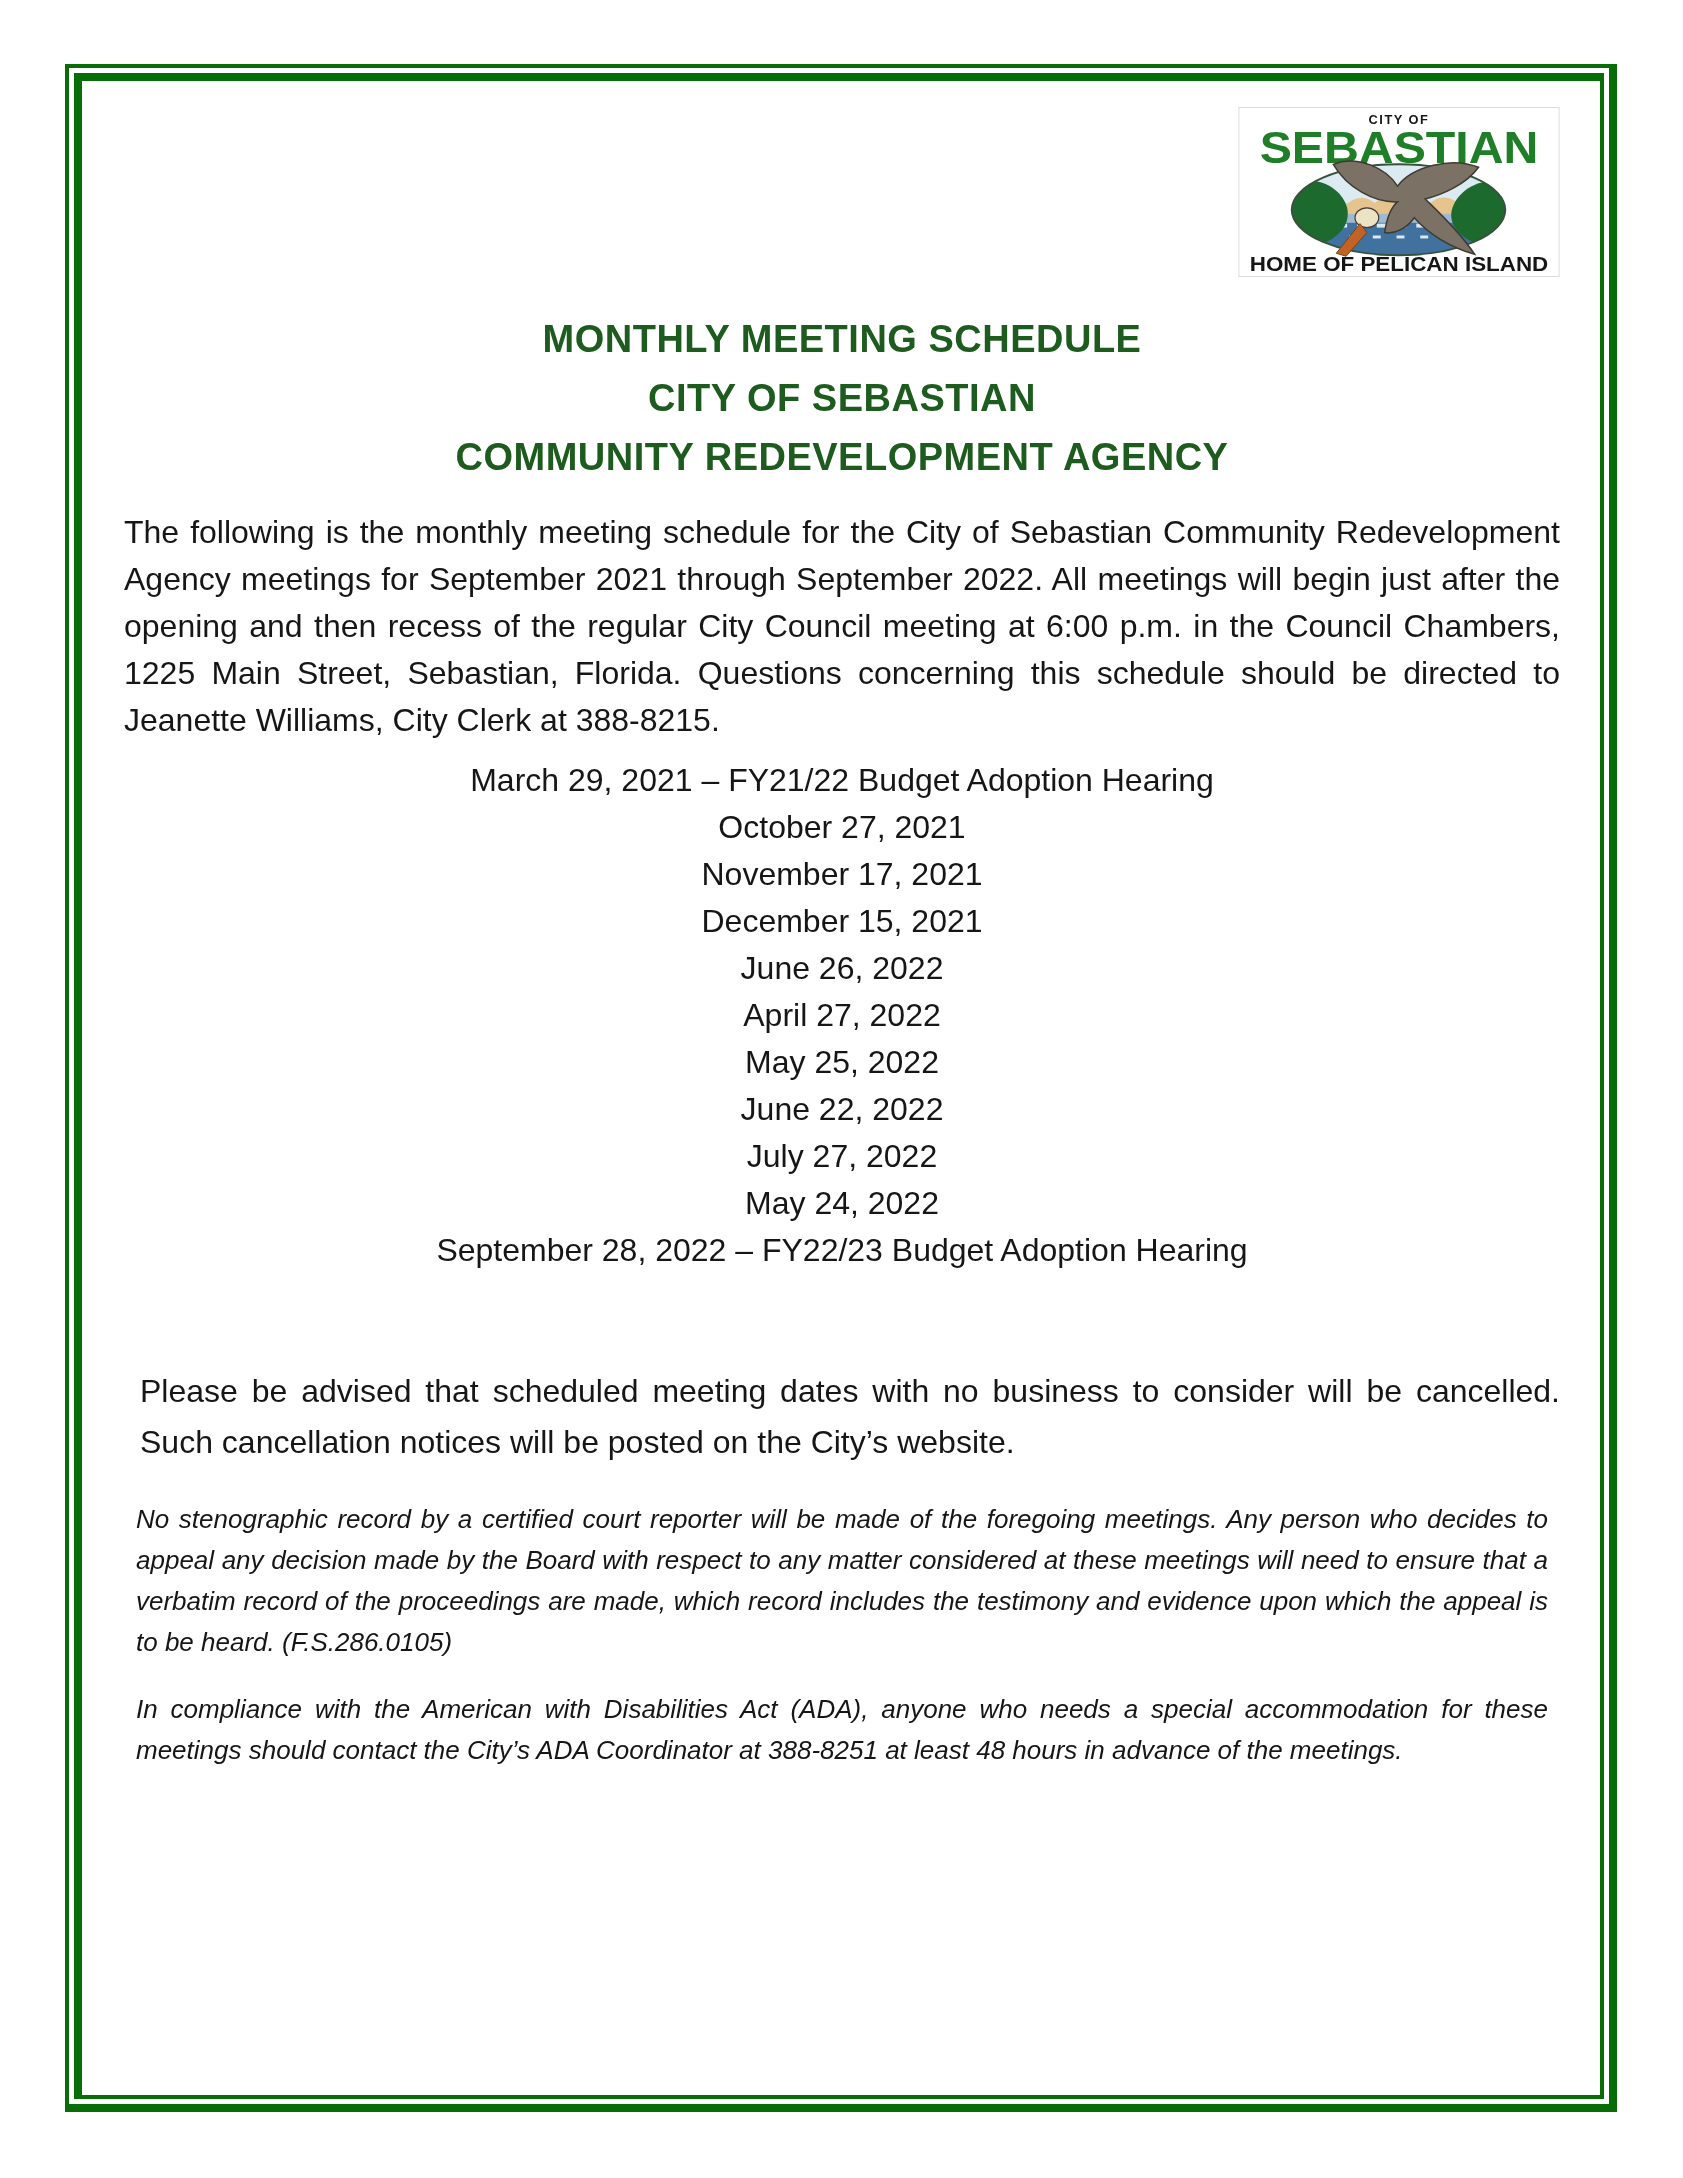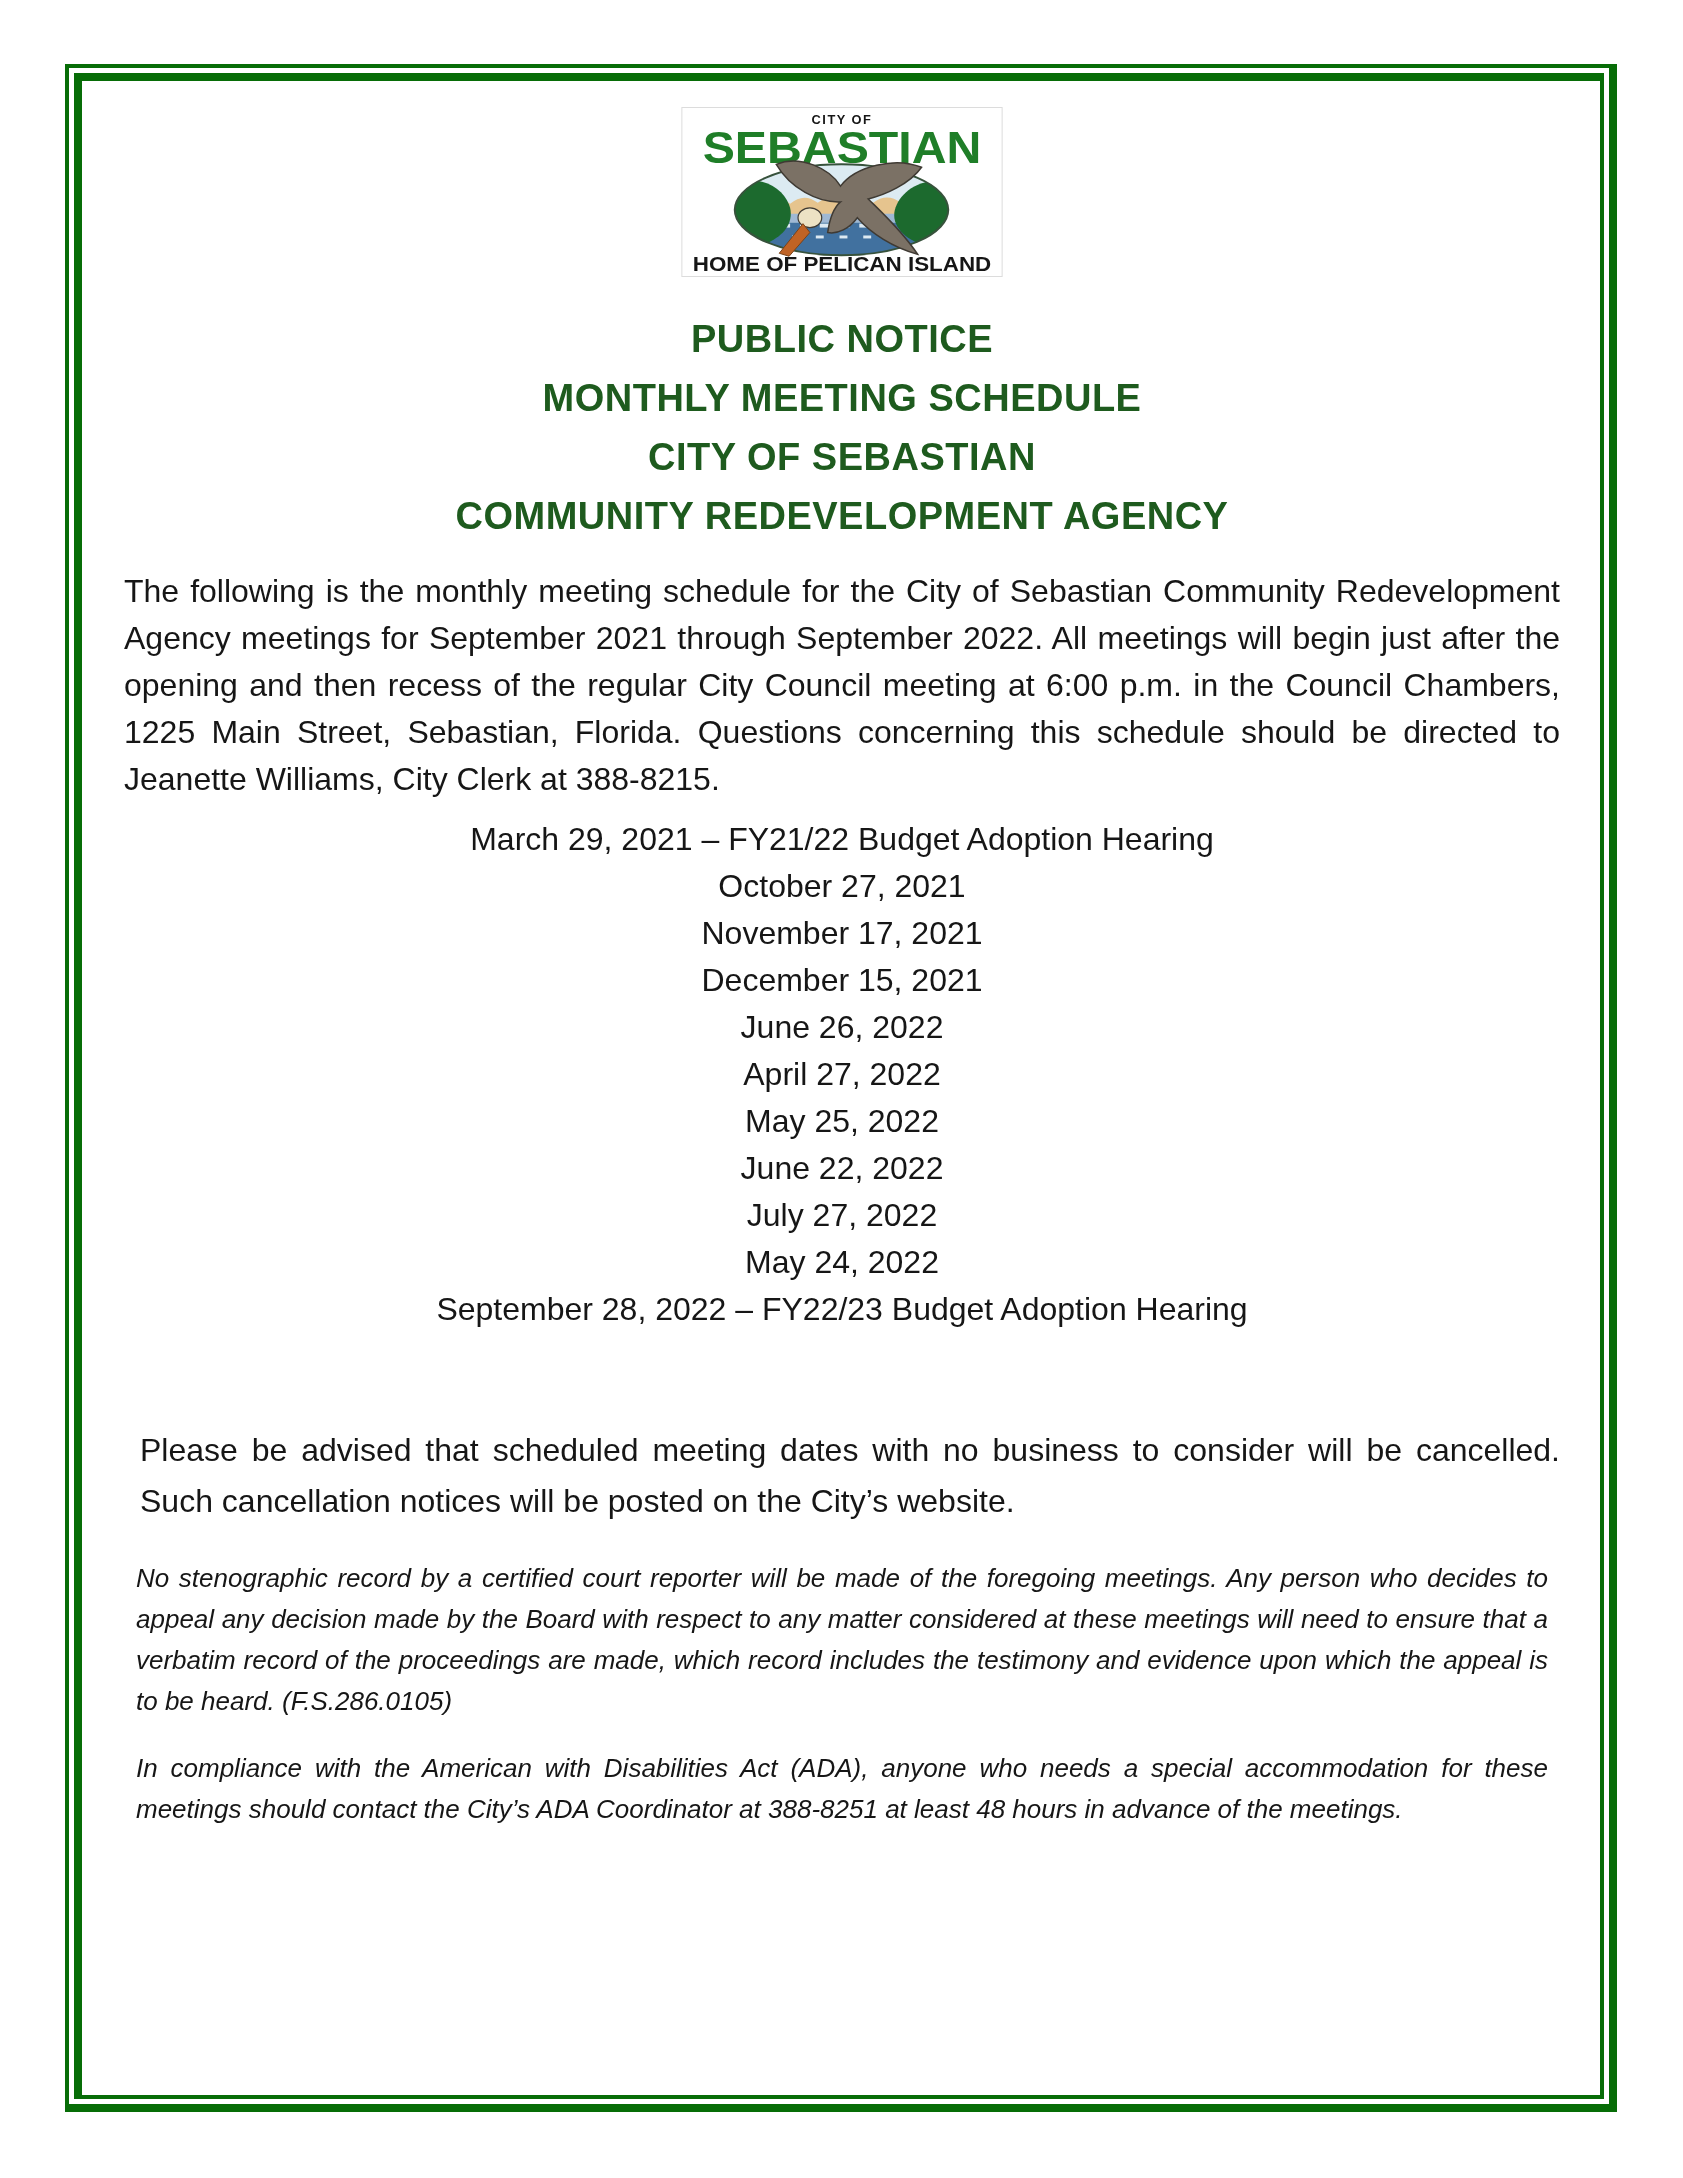--- a/index.html
+++ b/index.html
@@ -26,21 +26,21 @@
     pointer-events:none;
   }
   .frame-inner{
     position:absolute; inset:5px;
     border:solid var(--border-green);
     border-width:8px 4px 4px 8px;
   }
   .content{
     position:absolute; left:124px; top:94px; width:1436px;
   }
-  .logo-wrap{ margin-top:13px; text-align:center; }
+  .logo-wrap{ margin-top:13px; text-align:right; }
   .titles{ margin-top:29px; }
   .title-line{
     font-size:38px; font-weight:bold; letter-spacing:0.5px;
     line-height:59px; text-align:center;
     color:var(--heading-green);
   }
   .intro{
     margin:22px 0 0 0;
     font-size:32px; line-height:47px;
     text-align:justify;
@@ -111,21 +111,20 @@
           <path d="M96 58 C120 48 150 62 161 80 C176 60 216 50 243 61 C231 78 206 89 189 93 C201 105 223 125 239 149 C214 142 192 128 178 112 C170 123 158 129 148 127 C150 113 154 102 161 96 C138 97 110 82 96 58 Z" fill="#7b7165" stroke="#3f3a33" stroke-width="1.5"></path>
           <ellipse cx="130" cy="112" rx="12" ry="10" fill="#ece2c4" stroke="#3f3a33" stroke-width="1.2"></ellipse>
           <path d="M123 118 L99 148 L109 151 L130 127 Z" fill="#c06325" stroke="#7a4217" stroke-width="1"></path>
         </g>
 
         <text x="162.5" y="166" font-size="21" font-weight="bold" text-anchor="middle" textLength="302" lengthAdjust="spacingAndGlyphs" style="fill:#161616;font-family:'Liberation Sans',sans-serif">HOME OF PELICAN ISLAND</text>
       </svg>
     </div>
 
     <div class="titles">
-        <div class="title-line">PUBLIC NOTICE</div>
         <div class="title-line">MONTHLY MEETING SCHEDULE</div>
         <div class="title-line">CITY OF SEBASTIAN</div>
         <div class="title-line">COMMUNITY REDEVELOPMENT AGENCY</div>
       </div>
 
     <p class="intro">The following is the monthly meeting schedule for the City of Sebastian Community Redevelopment Agency meetings for September 2021 through September 2022.  All meetings will begin just after the opening and then recess of the regular City Council meeting at 6:00 p.m. in the Council Chambers, 1225 Main Street, Sebastian, Florida.  Questions concerning this schedule should be directed to Jeanette Williams, City Clerk at 388-8215.</p>
 
     <div class="dates">
         <div class="date-line">March 29, 2021 – FY21/22 Budget Adoption Hearing</div>
         <div class="date-line">October 27, 2021</div>

